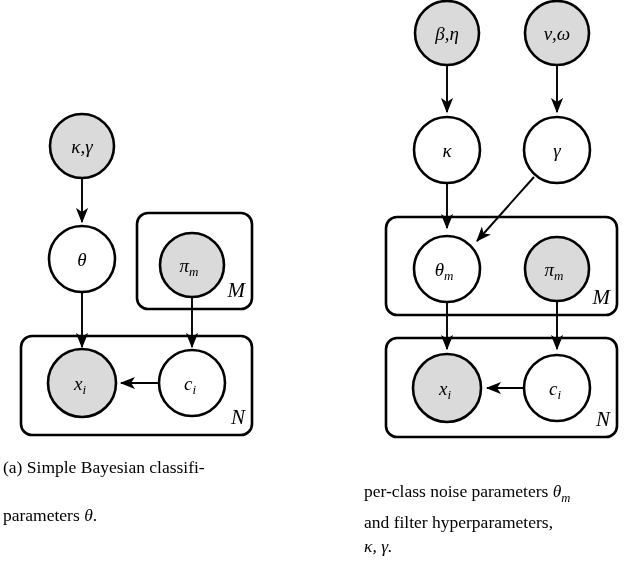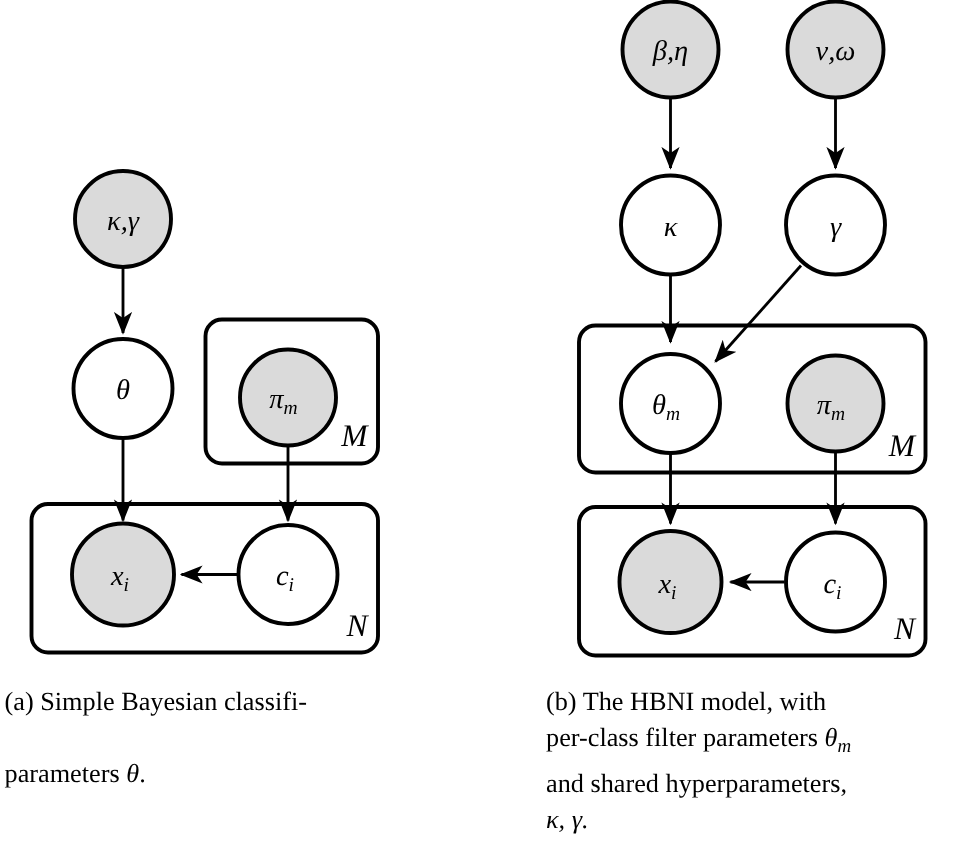--- a/index.html
+++ b/index.html
@@ -166,20 +166,20 @@
     </g>
   </svg>
 
   <div class="captions">
     <div class="caption left">
       <span>(a) Simple Bayesian classifi-</span><br>
       <br>
       <span>parameters </span><i>θ</i><span>.</span>
     </div>
     <div class="caption right">
-      <span>(b) The HBNI model, with</span><br>
-      <span>per-class filter parameters </span><i>θ</i><sub>m</sub><br>
-      <span>and shared hyperparameters,</span><br>
+      <br>
+      <span>per-class noise parameters </span><i>θ</i><sub>m</sub><br>
+      <span>and filter hyperparameters,</span><br>
       <i>κ, γ.</i>
     </div>
   </div>
 
 </div>
 
 </body></html>

